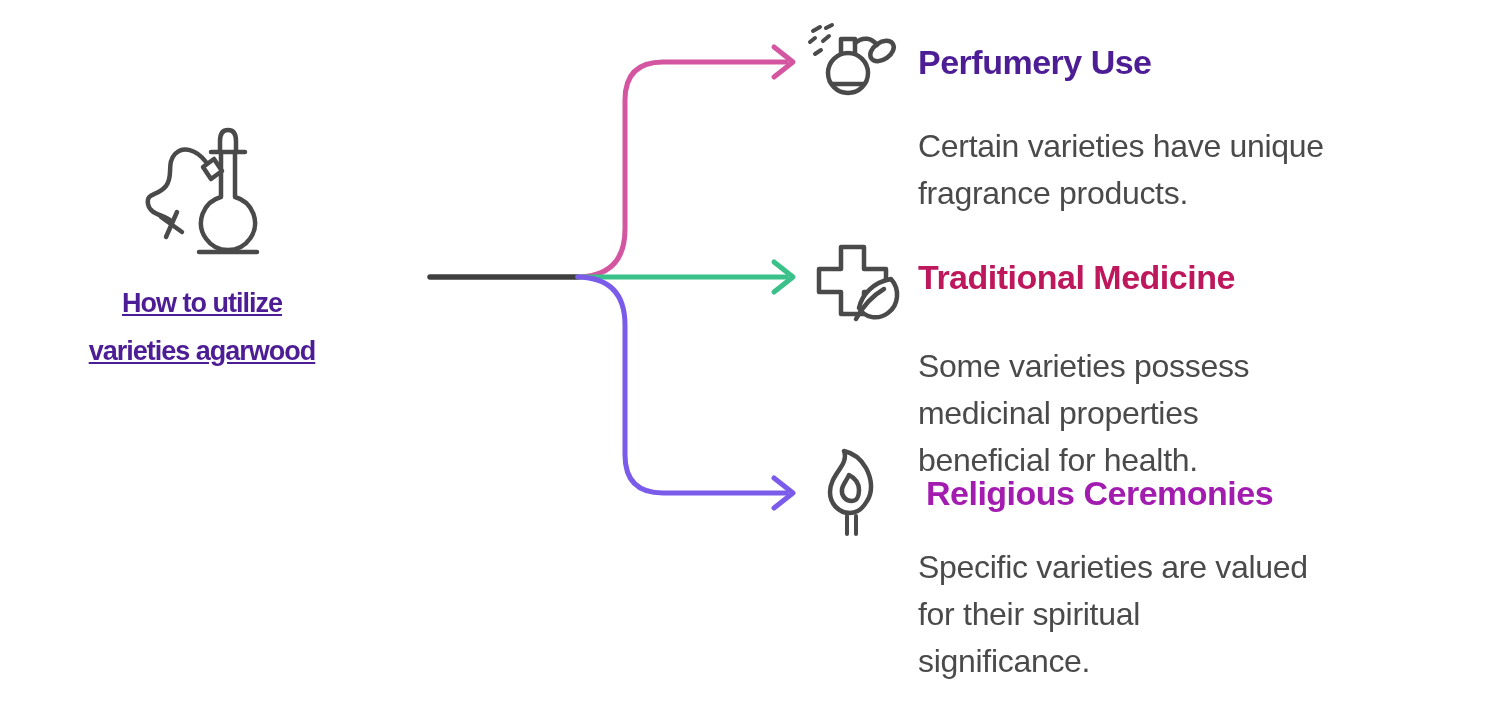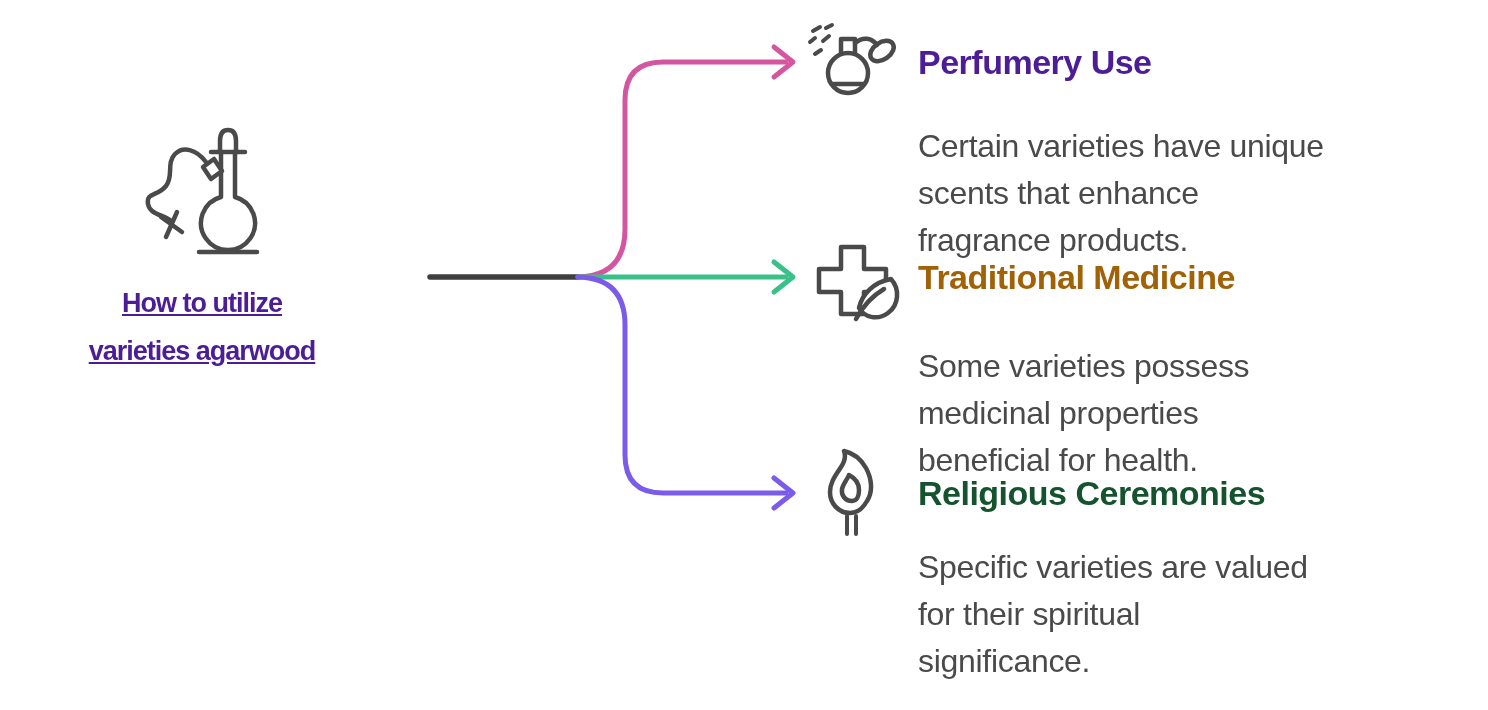--- a/index.html
+++ b/index.html
@@ -118,36 +118,35 @@
 
   <div class="root-question">
     <span>How to utilize</span>
     <span>varieties agarwood</span>
   </div>
 
   <section class="branch b1">
     <h2 style="color: #4c1d95;">Perfumery Use</h2>
     <p>
       <span>Certain varieties have unique</span>
-      <span>scents that enhance</span>
       <span>fragrance products.</span>
     </p>
   </section>
 
   <section class="branch b2">
-    <h2 style="color: #a16207;">Traditional Medicine</h2>
+    <h2 style="color: #be185d;">Traditional Medicine</h2>
     <p>
       <span>Some varieties possess</span>
       <span>medicinal properties</span>
       <span>beneficial for health.</span>
     </p>
   </section>
 
   <section class="branch b3">
-    <h2 style="color: #14532d;">Religious Ceremonies</h2>
+    <h2 style="color: #a21caf; margin-left: 8px;">Religious Ceremonies</h2>
     <p>
       <span>Specific varieties are valued</span>
       <span>for their spiritual</span>
       <span>significance.</span>
     </p>
   </section>
 
 </div>
 
 </body></html>

